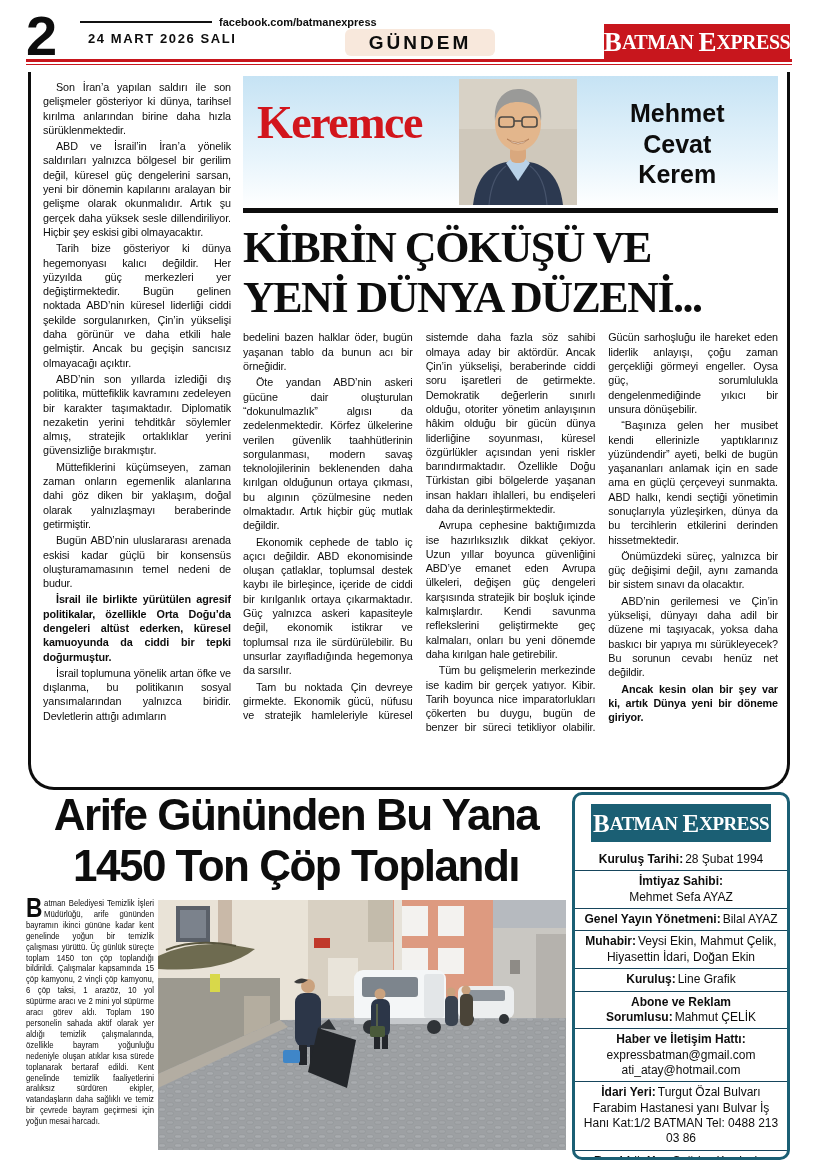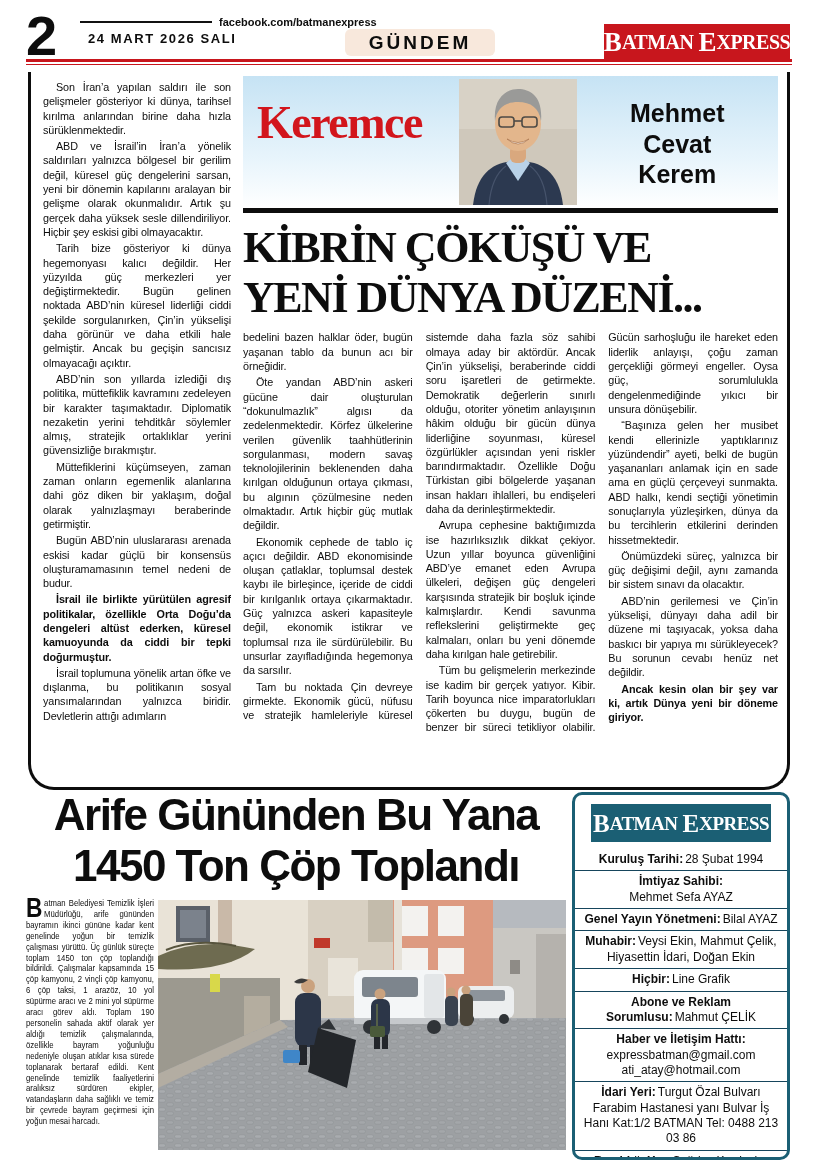--- a/index.html
+++ b/index.html
@@ -234,21 +234,21 @@
           <b>İmtiyaz Sahibi:</b>
           <div>Mehmet Sefa AYAZ</div>
         </div>
         <div class="imp-row">
           <div class="inline"><b>Genel Yayın Yönetmeni:</b><span>Bilal AYAZ</span></div>
         </div>
         <div class="imp-row">
           <div class="inline"><b>Muhabir:</b><span>Veysi Ekin, Mahmut Çelik, Hiyasettin İdari, Doğan Ekin</span></div>
         </div>
         <div class="imp-row">
-          <div class="inline"><b>Hiçbir:</b><span>Line Grafik</span></div>
+          <div class="inline"><b>Kuruluş:</b><span>Line Grafik</span></div>
         </div>
         <div class="imp-row">
           <div class="inline"><b>Abone ve Reklam Sorumlusu:</b><span>Mahmut ÇELİK</span></div>
         </div>
         <div class="imp-row">
           <b>Haber ve İletişim Hattı:</b>
           <div>expressbatman@gmail.com</div>
           <div>ati_atay@hotmail.com</div>
         </div>
         <div class="imp-row">

